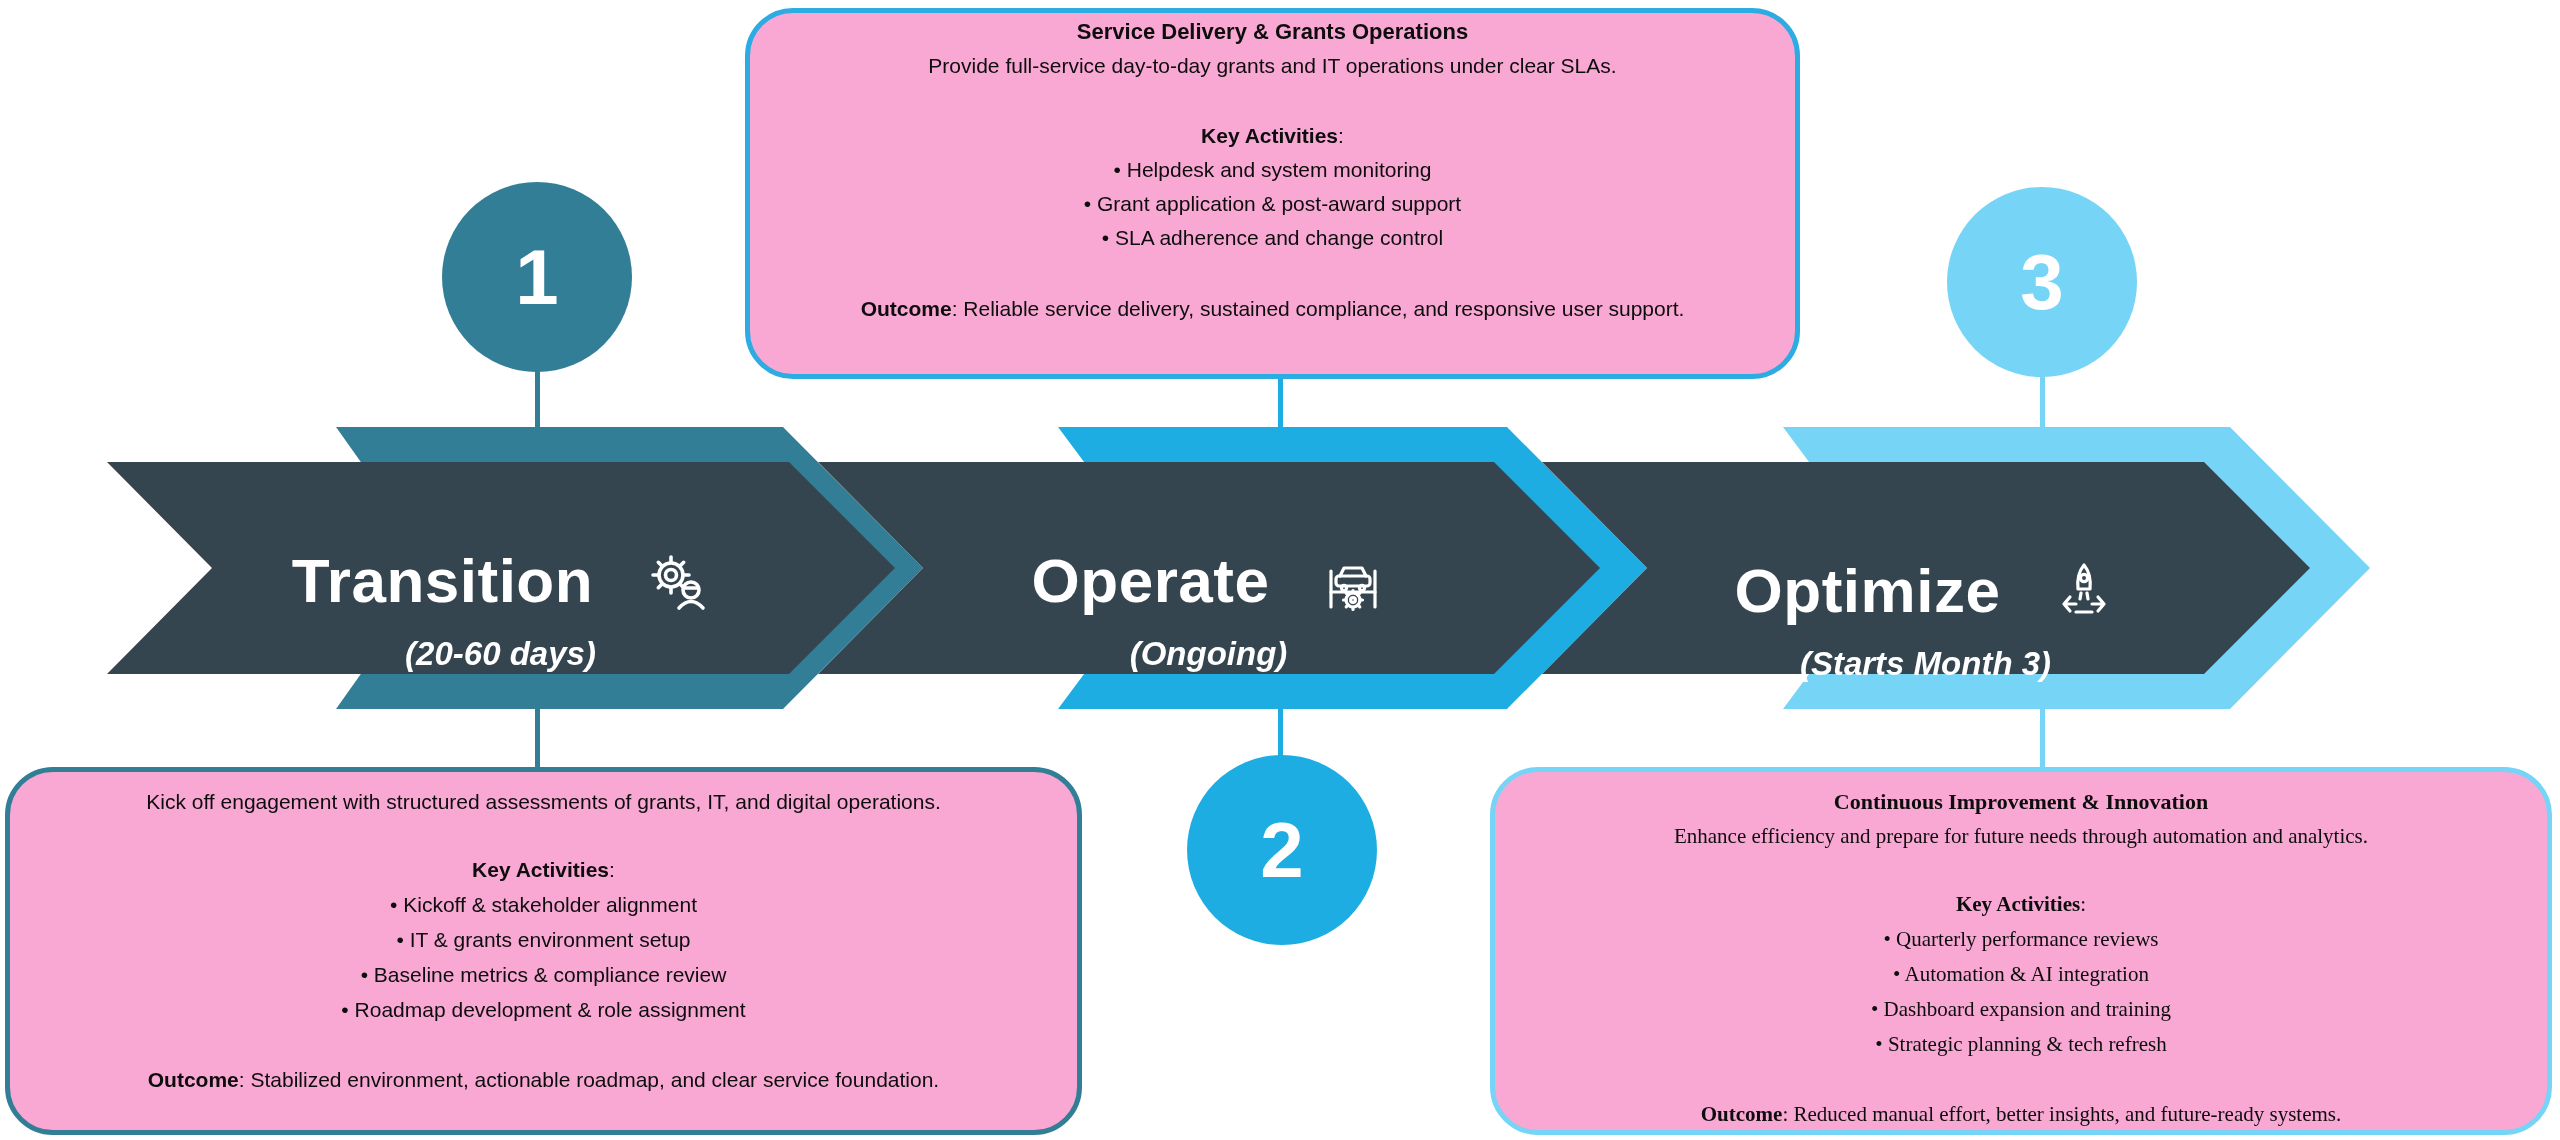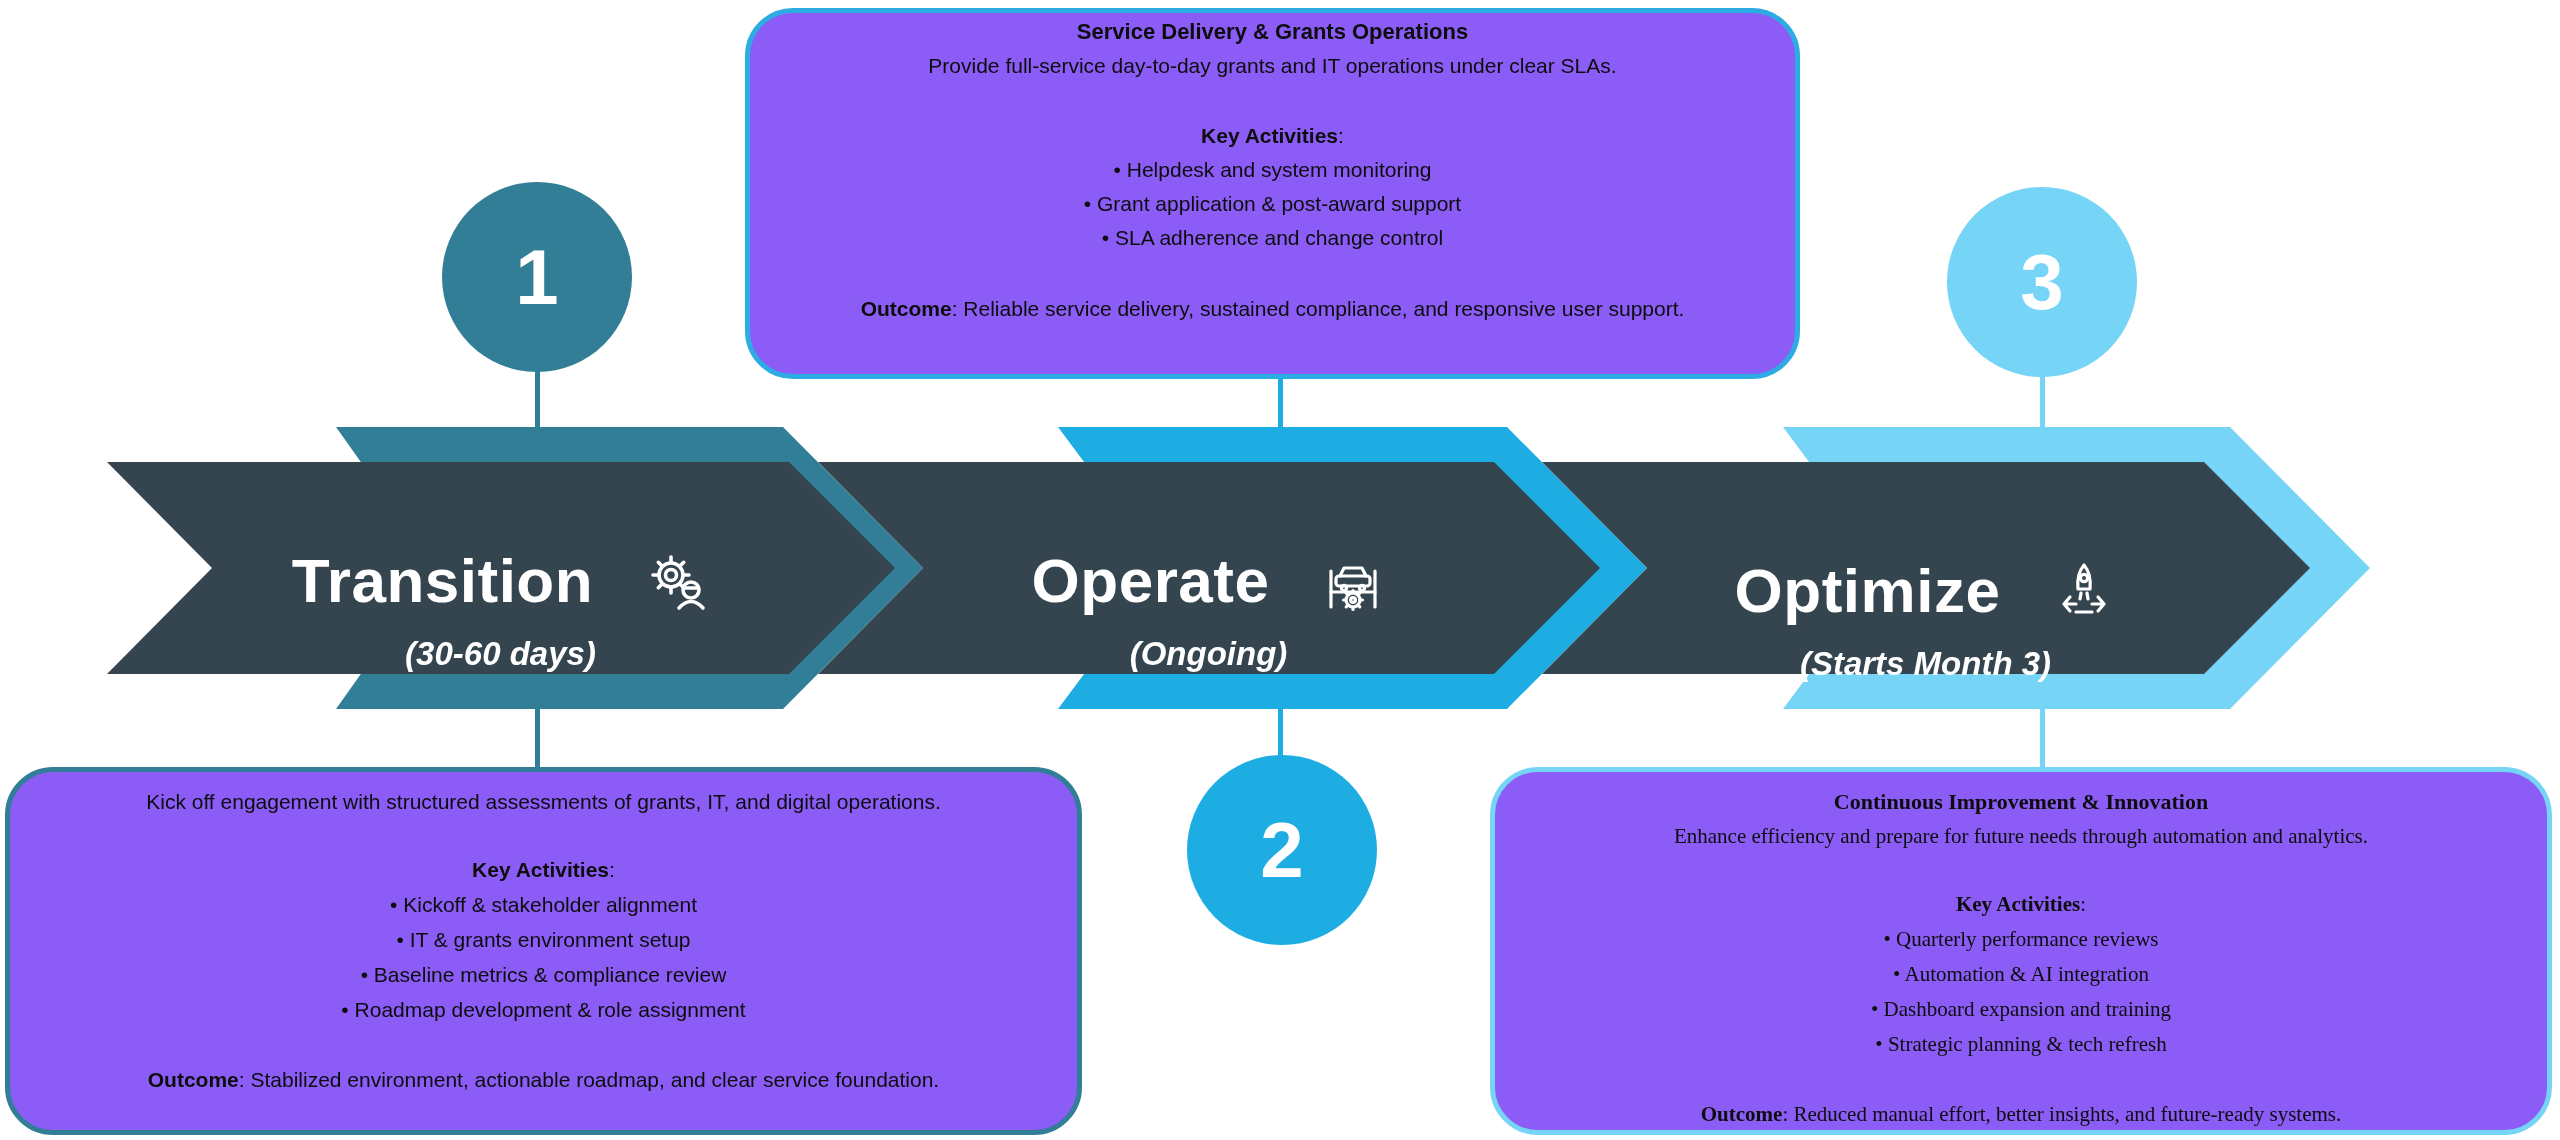--- a/index.html
+++ b/index.html
@@ -51,21 +51,21 @@
   .vline.b { background:var(--blue); }
   .vline.l { background:var(--lightblue); }
   #v1a { left:535px;  top:371px; height:58px; }
   #v1b { left:535px;  top:707px; height:62px; }
   #v2a { left:1278px; top:377px; height:52px; }
   #v2b { left:1278px; top:707px; height:50px; }
   #v3a { left:2040px; top:375px; height:54px; }
   #v3b { left:2040px; top:707px; height:62px; }
 
   
-  .callout { position:absolute; box-sizing:border-box; background:#8b5cf6; border-radius:48px;
+  .callout { position:absolute; box-sizing:border-box; background:#f9a8d4; border-radius:48px;
     text-align:center; color:#0d0d0d; font-size:21px; }
   #callout-top    { left:745px;  top:8px;   width:1055px; height:371px; border:5px solid var(--bluebox);
     padding-top:2px;  line-height:34px; }
   #callout-left   { left:5px;    top:767px; width:1077px; height:368px; border:5px solid var(--teal);
     padding-top:12px; line-height:35px; }
   #callout-right  { left:1490px; top:767px; width:1062px; height:368px; border:5px solid var(--lightblue);
     padding-top:12px; line-height:35px;font-family:Liberation Serif, serif; }
   .bx-title { font-weight:700; font-size:22px; }
   .bx-label { font-weight:700; }
   .gap-a { height:36px; }
@@ -101,21 +101,21 @@
             <path d="M13 26 L8 26"></path>
             <path d="M16.8 16.8 L13.3 13.3"></path>
           <path d="M26 13 L26 8"></path>
             <path d="M35.2 16.8 L38.7 13.3"></path>
           <circle cx="46" cy="41" r="8"></circle>
           <path d="M38.5 39 H53.5"></path>
           <path d="M34 59 Q46 46 58 59"></path>
         </svg>
       </span>
     </div>
-    <div class="banner-sub">(30-60 days)</div>
+    <div class="banner-sub">(20-60 days)</div>
   </div>
 
   <div class="banner-label" id="bl2">
     <div class="banner-title-row">
       <span class="banner-title">Operate</span>
       <span class="phase-icon">
         <svg width="64" height="64" viewBox="0 0 64 64" fill="none" stroke="#ffffff" stroke-width="3.2" stroke-linecap="round" stroke-linejoin="round">
           <path d="M19 27 L23 19 H41 L45 27"></path>
           <rect x="15" y="27" width="34" height="10" rx="3"></rect>
           <circle cx="23" cy="39" r="2.6"></circle>

